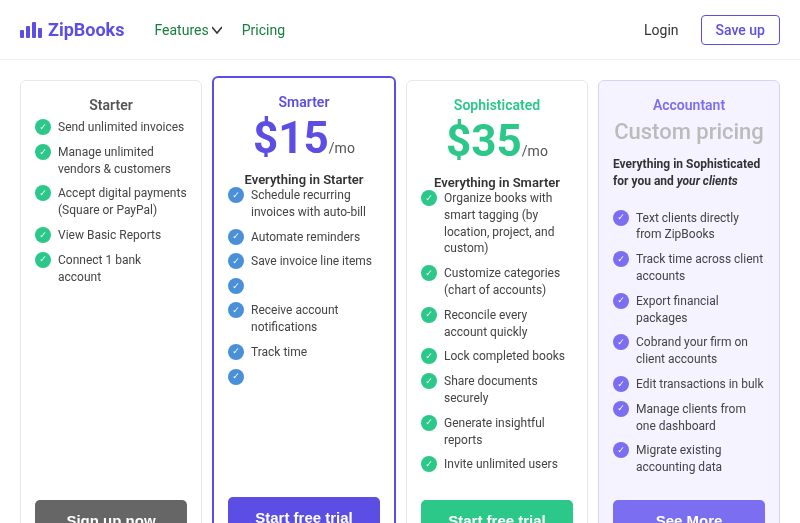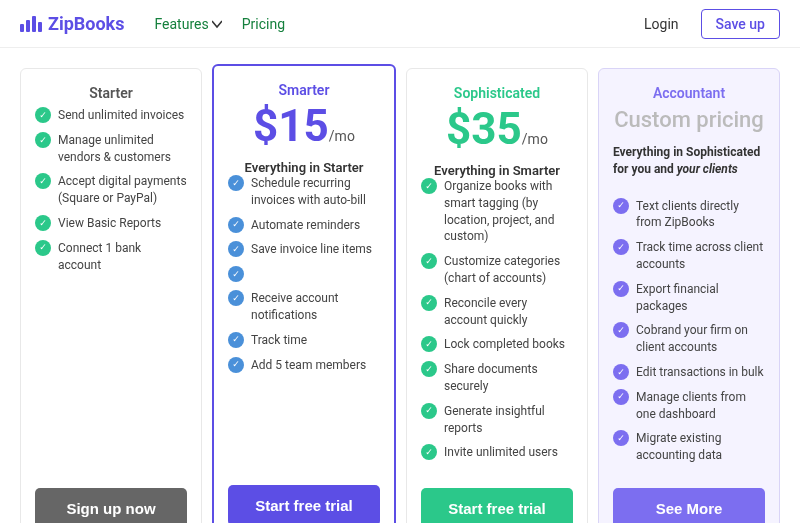--- a/index.html
+++ b/index.html
@@ -1,20 +1,20 @@
 <!DOCTYPE html>
 <html><head>
   <meta charset="utf-8">
   <style>
     * { box-sizing: border-box; margin: 0; padding: 0; }
     body { font-family: -apple-system, BlinkMacSystemFont, 'Segoe UI', Roboto, sans-serif; background: #fff; min-height: 523px; width: 800px; overflow-x: hidden; }
 
     
     .navbar {
-      display: flex; align-items: center; padding: 4px 20px; height: 48px;
+      display: flex; align-items: center; padding: 4px 20px; height: 60px;
       background: #fff; border-bottom: 1px solid #eee;
     }
     .logo { display: flex; align-items: center; gap: 6px; font-weight: 700; font-size: 18px; color: #5c4ee5; margin-right: 30px; }
     .logo-bars { display: flex; gap: 2px; align-items: flex-end; }
     .logo-bar { background: #5c4ee5; width: 4px; border-radius: 1px; }
     .logo-bar:nth-child(1) { height: 8px; }
     .logo-bar:nth-child(2) { height: 12px; }
     .logo-bar:nth-child(3) { height: 16px; }
     .logo-bar:nth-child(4) { height: 10px; }
     .nav-links { display: flex; gap: 20px; align-items: center; flex: 1; }
@@ -155,21 +155,20 @@
         <li>
           <span class="check-icon check-blue">✓</span>
           <span>Receive account notifications</span>
         </li>
         <li>
           <span class="check-icon check-blue">✓</span>
           <span>Track time</span>
         </li>
         <li>
           <span class="check-icon check-blue">✓</span>
-          <span>Add 5 team members</span>
         </li>
       </ul>
       <button class="btn-cta btn-purple-solid">Start free trial</button>
     </div>
     <div class="plan-card">
       <div class="plan-name green-name">Sophisticated</div>
       <div class="plan-price"><span class="amount green">$35</span><span class="mo">/mo</span></div>
       <div class="plan-subtitle">Everything in Smarter</div>
       <ul class="feature-list">
         <li>

